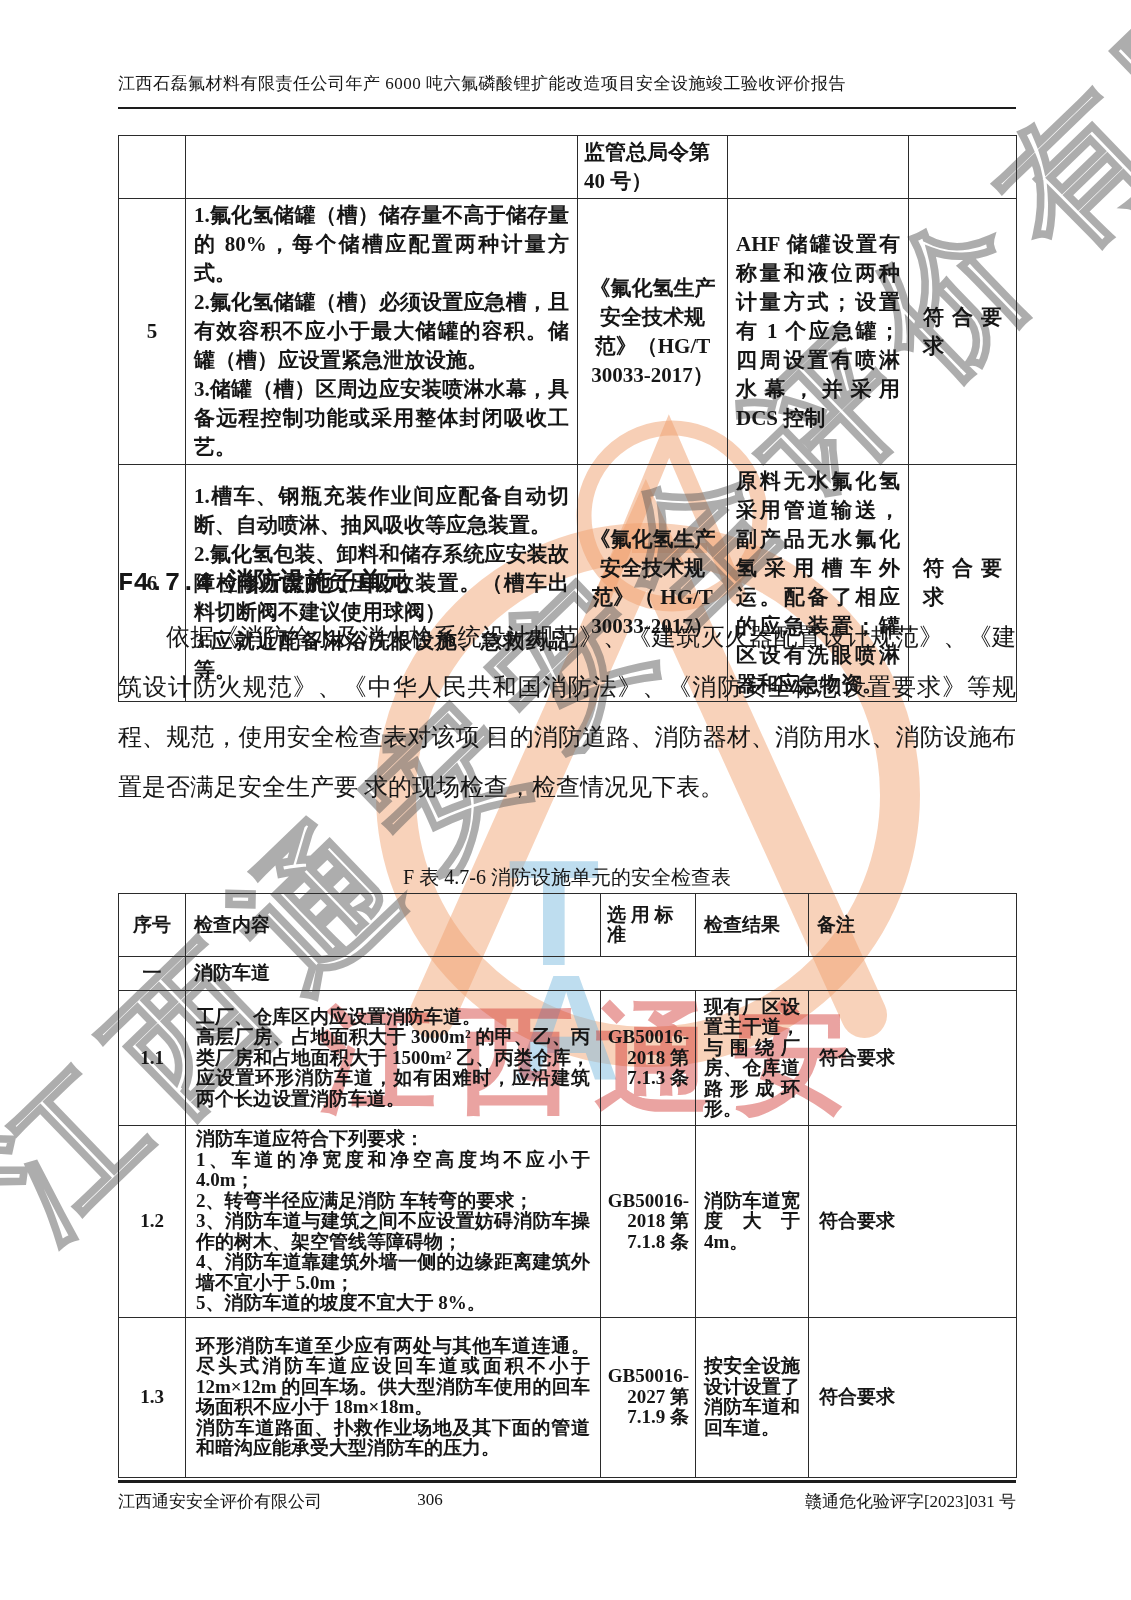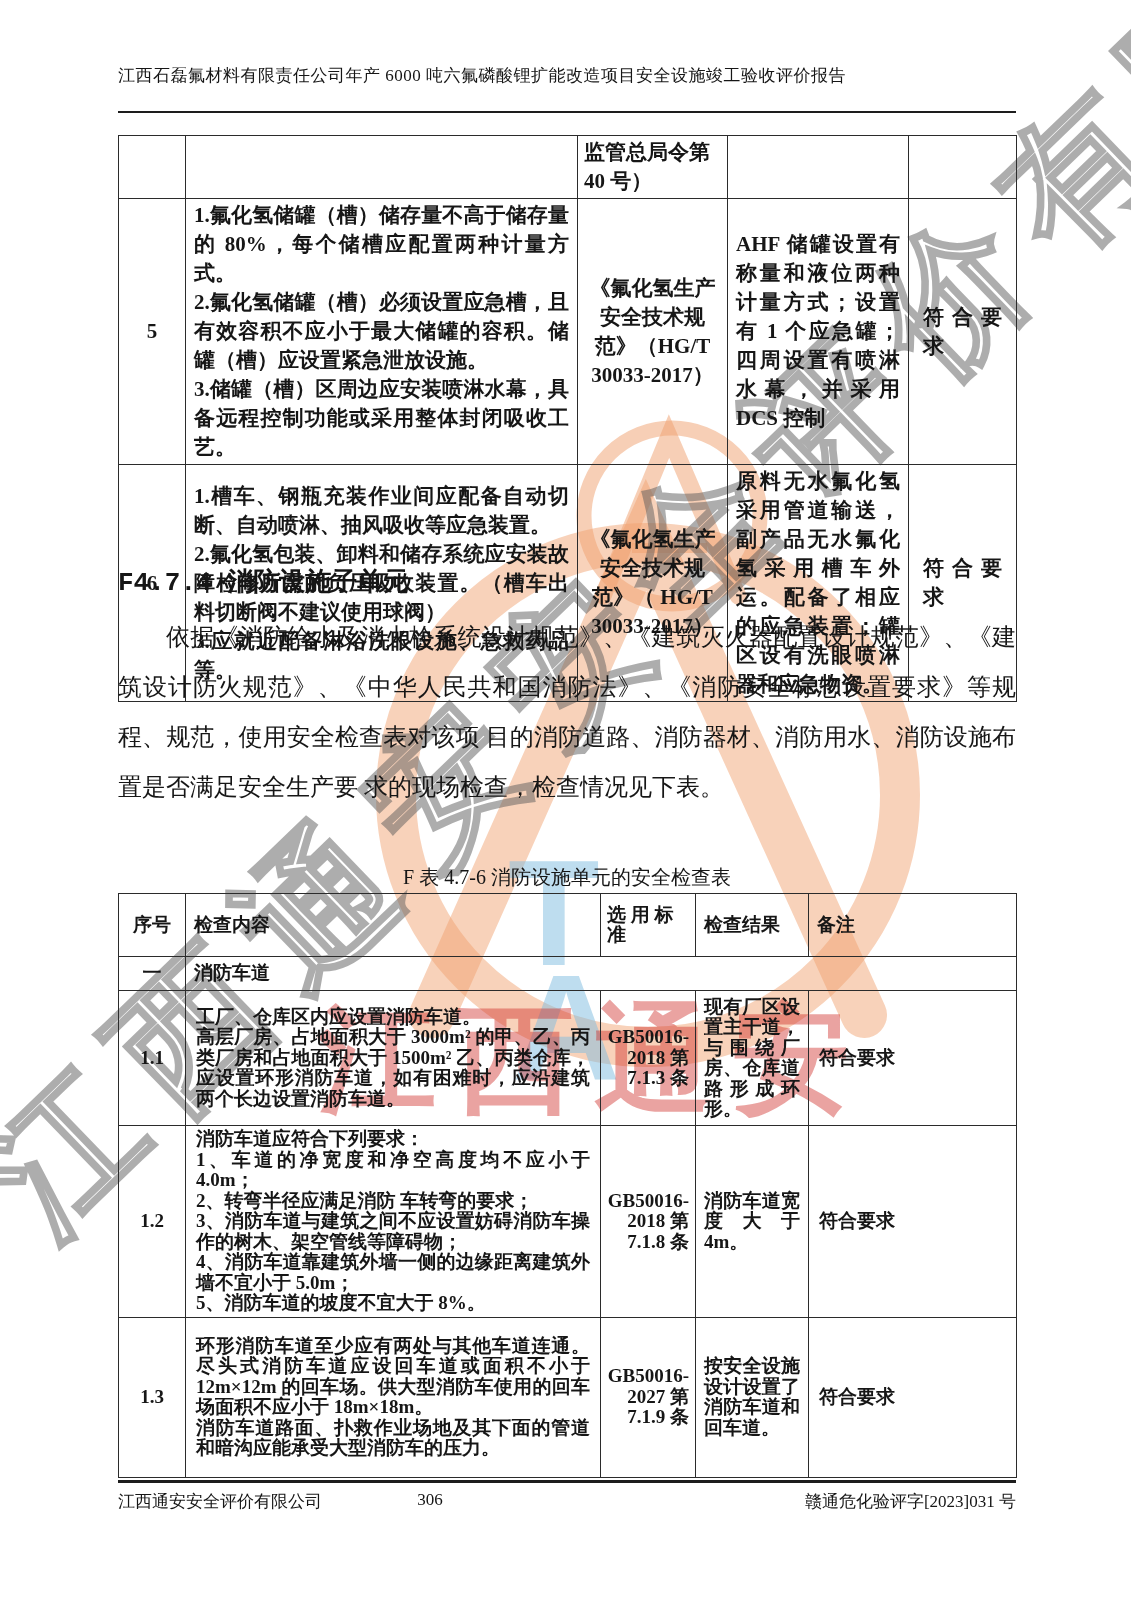--- a/index.html
+++ b/index.html
@@ -47,23 +47,23 @@
     letter-spacing:20px;
     color:rgba(205,36,32,0.42);
     white-space:nowrap;
     line-height:1;
   }
 
   
   .page { position:absolute; inset:0; z-index:1; }
 
   .doc-header {
-    position:absolute; left:118px; top:64px; width:898px;
+    position:absolute; left:118px; top:72px; width:898px;
     font-size:17px;
-    padding-bottom:24px;
+    padding-bottom:12px;
     border-bottom:2.5px solid #1d1d1d;
     letter-spacing:0.5px;
   }
 
   table.doc-table { border-collapse:collapse; table-layout:fixed; position:absolute; }
   table.doc-table td, table.doc-table th {
     border:1.6px solid #2b2b2b;
     padding:2px 8px;
     vertical-align:middle;
     font-weight:bold;

